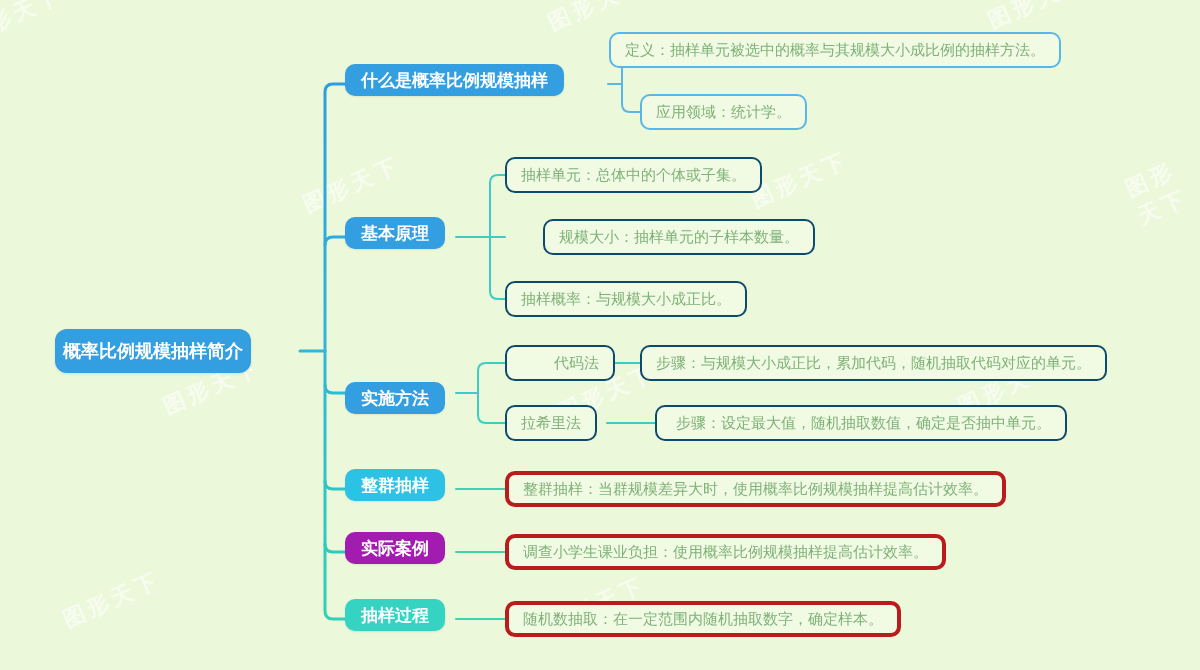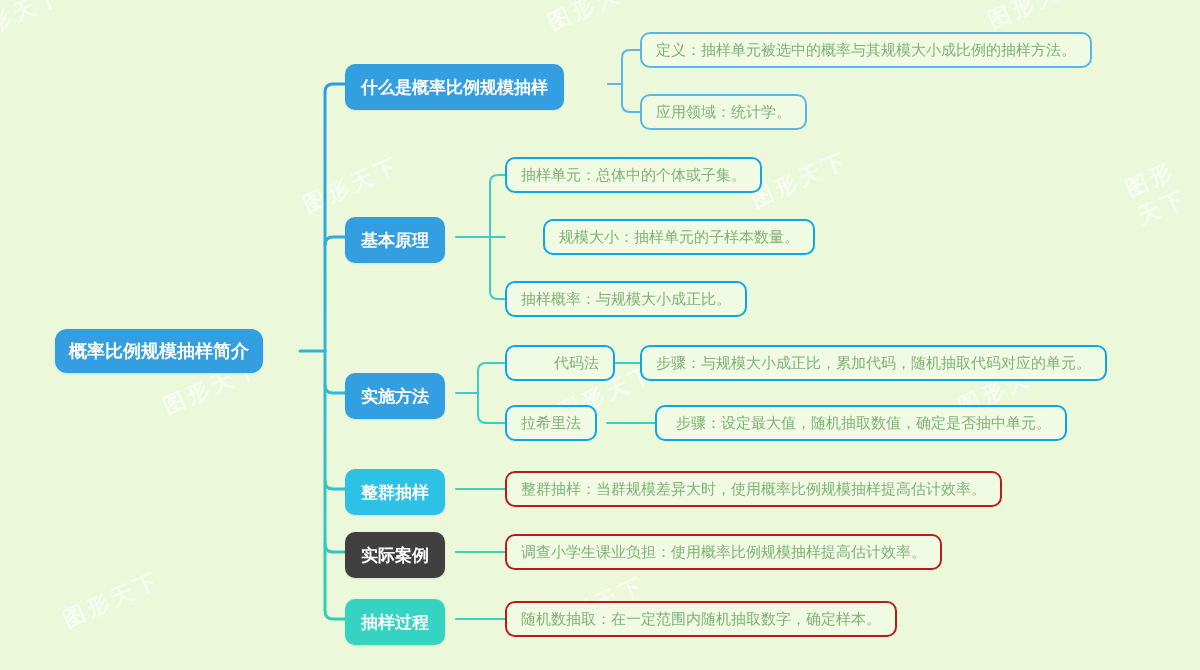--- a/index.html
+++ b/index.html
@@ -9,39 +9,39 @@
     font-family:"Liberation Sans","DejaVu Sans",sans-serif;
   }
   #stage{position:absolute;inset:0;width:1200px;height:670px;}
   svg.links{position:absolute;left:0;top:0;pointer-events:none;}
   .node{
     position:absolute;box-sizing:border-box;white-space:nowrap;
     display:flex;align-items:center;justify-content:center;
   }
   .branch{
     color:#ffffff;font-weight:bold;font-size:17px;
-    border-radius:10px;padding:9px 16px;height:46px;
+    border-radius:10px;padding:9px 16px;height:32px;
     box-shadow:0 1px 2px rgba(0,0,0,0.08);
   }
   .root{
     background:#339fe0;color:#ffffff;font-weight:bold;font-size:18px;
-    border-radius:12px;padding:10px 14px;height:44px;
+    border-radius:12px;padding:10px 8px;height:44px;
     box-shadow:0 1px 3px rgba(0,0,0,0.10);
   }
   .blue{background:#339fe0;}
   .cyan{background:#2ec1e6;}
-  .mint{background:#404040;text-align:right;}
+  .mint{background:#a21caf;text-align:right;}
   .teal{background:#35d3c2;border-radius:10px;}
   .leaf{
     background:#f1fbe3;color:#7fb179;font-size:15px;
     border-radius:10px;padding:7px 14px;height:36px;
   }
   .bd-blue{border:2px solid #58b7e8;}
-  .bd-teal{border:2px solid #0ea5e9;}
-  .bd-green{border:2px solid #b91c1c;}
+  .bd-teal{border:2px solid #0c4a6e;}
+  .bd-green{border:4px solid #b91c1c;}
   .watermark{
     position:absolute;color:rgba(255,255,255,0.6);font-size:22px;
     font-weight:bold;letter-spacing:4px;transform:rotate(-24deg);
     pointer-events:none;user-select:none;
   }
 </style>
 </head>
 <body>
 
 <div id="stage">
@@ -102,26 +102,26 @@
       <path d="M456,489 H505"></path>
       <path d="M456,552 H505"></path>
       <path d="M456,619 H505"></path>
     </g>
   </svg>
 
   <div class="node root" style="left:55px;top:329px;">概率比例规模抽样简介</div>
 
   <div class="node branch blue" style="left:345px;top:64px;">什么是概率比例规模抽样</div>
   <div class="node branch blue" style="left:345px;top:217px;">基本原理</div>
-  <div class="node branch blue" style="left:345px;top:373px;">实施方法</div>
+  <div class="node branch blue" style="left:345px;top:382px;">实施方法</div>
   <div class="node branch cyan" style="left:345px;top:469px;">整群抽样</div>
   <div class="node branch mint" style="left:345px;top:532px;">实际案例</div>
   <div class="node branch teal" style="left:345px;top:599px;">抽样过程</div>
 
-  <div class="node leaf bd-blue" style="left:640px;top:32px;">定义：抽样单元被选中的概率与其规模大小成比例的抽样方法。</div>
+  <div class="node leaf bd-blue" style="left:609px;top:32px;">定义：抽样单元被选中的概率与其规模大小成比例的抽样方法。</div>
   <div class="node leaf bd-blue" style="left:640px;top:94px;font-family:Liberation Serif, serif;">应用领域：统计学。</div>
 
   <div class="node leaf bd-teal" style="left:505px;top:157px;">抽样单元：总体中的个体或子集。</div>
   <div class="node leaf bd-teal" style="left:505px;top:219px;margin-left:38px;">规模大小：抽样单元的子样本数量。</div>
   <div class="node leaf bd-teal" style="left:505px;top:281px;">抽样概率：与规模大小成正比。</div>
 
   <div class="node leaf bd-teal" style="left:505px;top:345px;padding-left:47px;">代码法</div>
   <div class="node leaf bd-teal" style="left:640px;top:345px;">步骤：与规模大小成正比，累加代码，随机抽取代码对应的单元。</div>
   <div class="node leaf bd-teal" style="left:505px;top:405px;">拉希里法</div>
   <div class="node leaf bd-teal" style="left:655px;top:405px;padding-left:19px;">步骤：设定最大值，随机抽取数值，确定是否抽中单元。</div>

